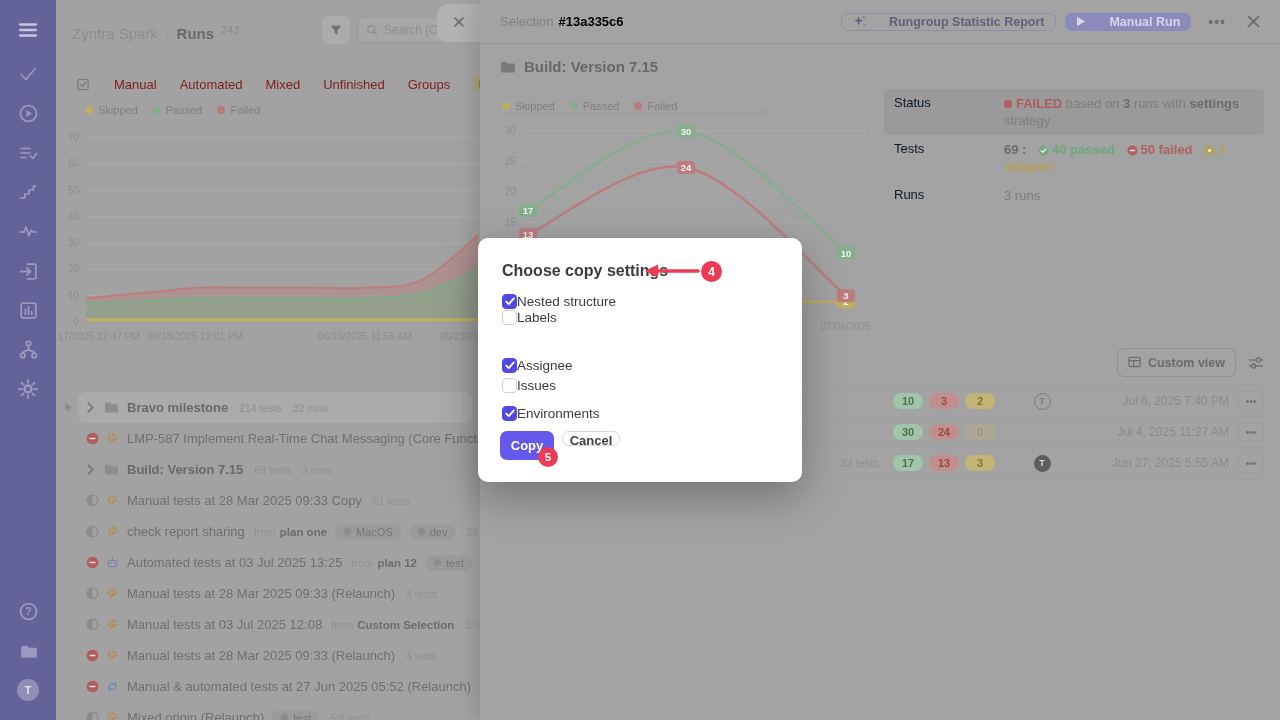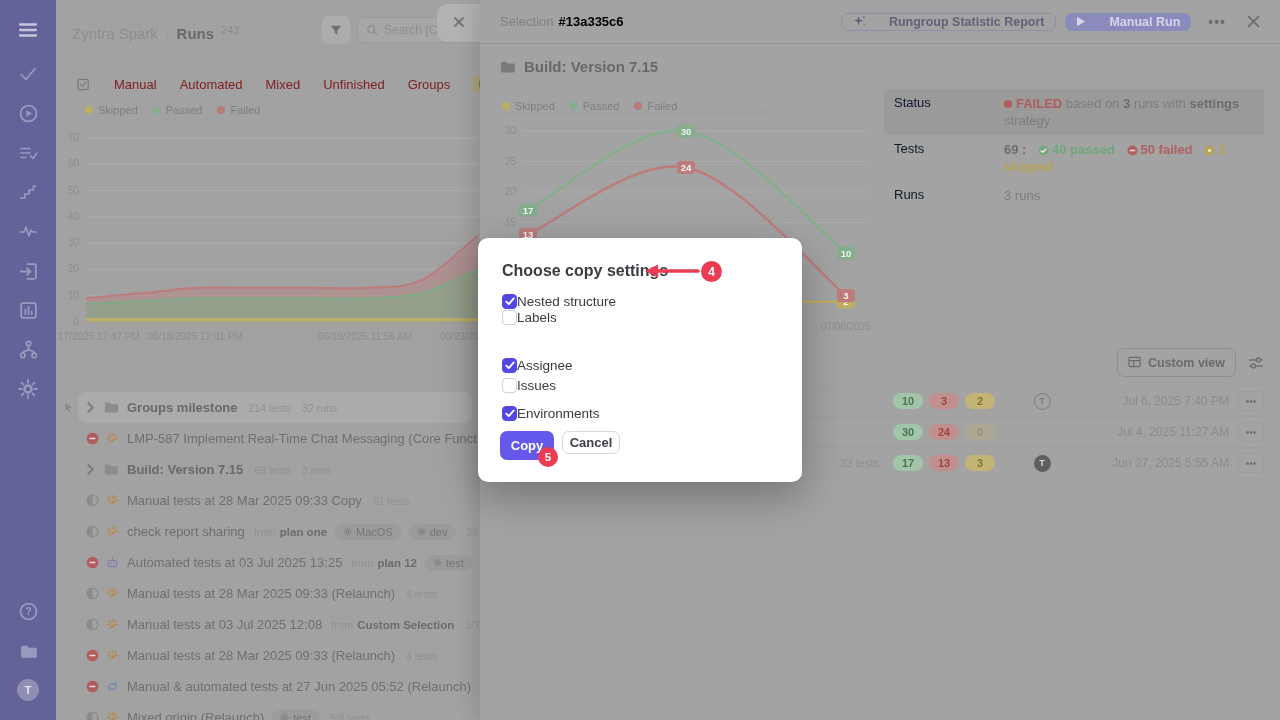--- a/index.html
+++ b/index.html
@@ -117,21 +117,21 @@
   .m-title{position:absolute;left:24px;top:24px;font-size:16px;font-weight:600;color:#3b3b42;}
   .m-opt{position:absolute;left:24px;height:28px;display:flex;align-items:center;cursor:pointer;}
   .cb{width:15px;height:15px;border-radius:4px;border:1.5px solid #cfcfd4;background:#fff;
     box-sizing:border-box;display:flex;align-items:center;justify-content:center;flex:none;}
   .cb svg{display:none;}
   .cb.checked{background:#5348e4;border-color:#5348e4;}
   .cb.checked svg{display:block;}
   .m-opt span{font-size:13.5px;color:#3a3a41;}
   .m-copy{position:absolute;left:22px;top:193px;width:54px;height:29px;border:none;border-radius:7px;
     background:#6459ea;color:#ffffff;font-size:13px;font-weight:600;font-family:inherit;cursor:pointer;}
-  .m-cancel{position:absolute;left:84px;top:193px;width:58px;height:23px;border:1px solid #d7d7dc;
+  .m-cancel{position:absolute;left:84px;top:193px;width:58px;height:15px;border:1px solid #d7d7dc;
     border-radius:7px;background:#ffffff;color:#3f3f46;font-size:13px;font-weight:600;font-family:inherit;cursor:pointer;}
   .ann-badge{position:absolute;width:21px;height:21px;border-radius:50%;background:#ec3b52;color:#ffffff;
     font-size:12px;font-weight:700;display:flex;align-items:center;justify-content:center;z-index:11;}
   .badge4{left:223px;top:23px;}
   .badge5{left:60px;top:209px;}
   .ann-arrow{position:absolute;left:166px;top:24px;}
 </style>
 </head>
 <body>
 
@@ -321,21 +321,21 @@
       <span class="chev">
           <svg width="9" height="11" viewBox="0 0 8 10">
             <polyline points="2,1 6,5 2,9" fill="none" stroke="#7a7a7a" stroke-width="1.7" stroke-linecap="round" stroke-linejoin="round"></polyline>
           </svg>
         </span>
       <span class="fold">
           <svg width="15" height="13" viewBox="0 0 16 13">
             <path d="M1,2.5 a1.3,1.3 0 0 1 1.3,-1.3 h3.6 l1.7,1.7 h6 a1.3,1.3 0 0 1 1.3,1.3 v6.4 a1.3,1.3 0 0 1 -1.3,1.3 h-11.3 a1.3,1.3 0 0 1 -1.3,-1.3 Z" fill="#8d8d8d"></path>
           </svg>
         </span>
-      <span class="run-title b">Groups milestone</span>
+      <span class="run-title b">Bravo milestone</span>
       <span class="meta">214 tests</span>
       <span class="meta">32 runs</span>
     </div>
 
     <div class="run-row">
       <span class="st">
           <svg width="13" height="13" viewBox="0 0 14 14">
             <circle cx="7" cy="7" r="6.3" fill="#b25d5d"></circle>
             <rect x="3.6" y="6.1" width="6.8" height="1.8" rx="0.9" fill="#e6dada"></rect>
           </svg>

